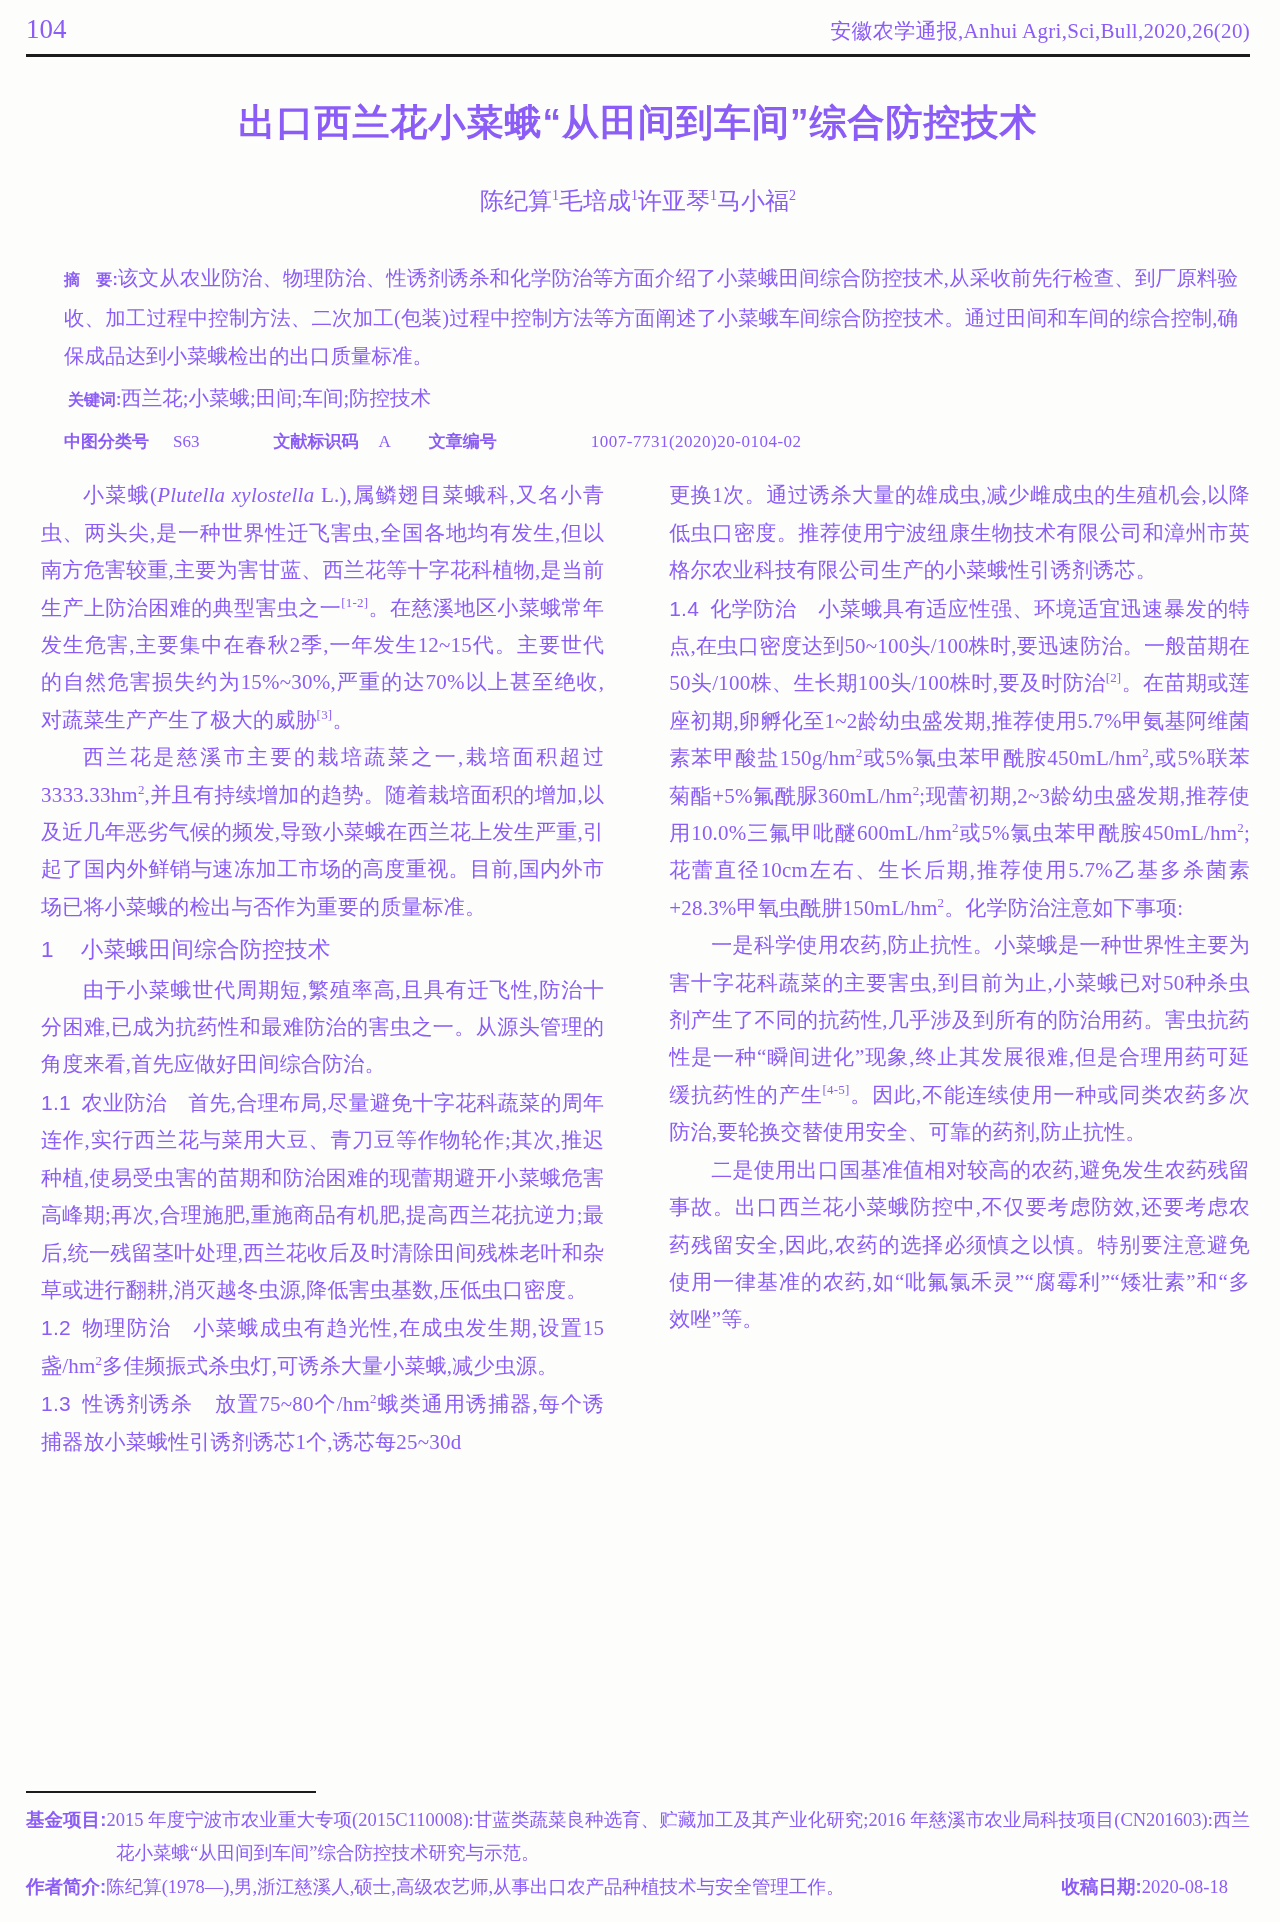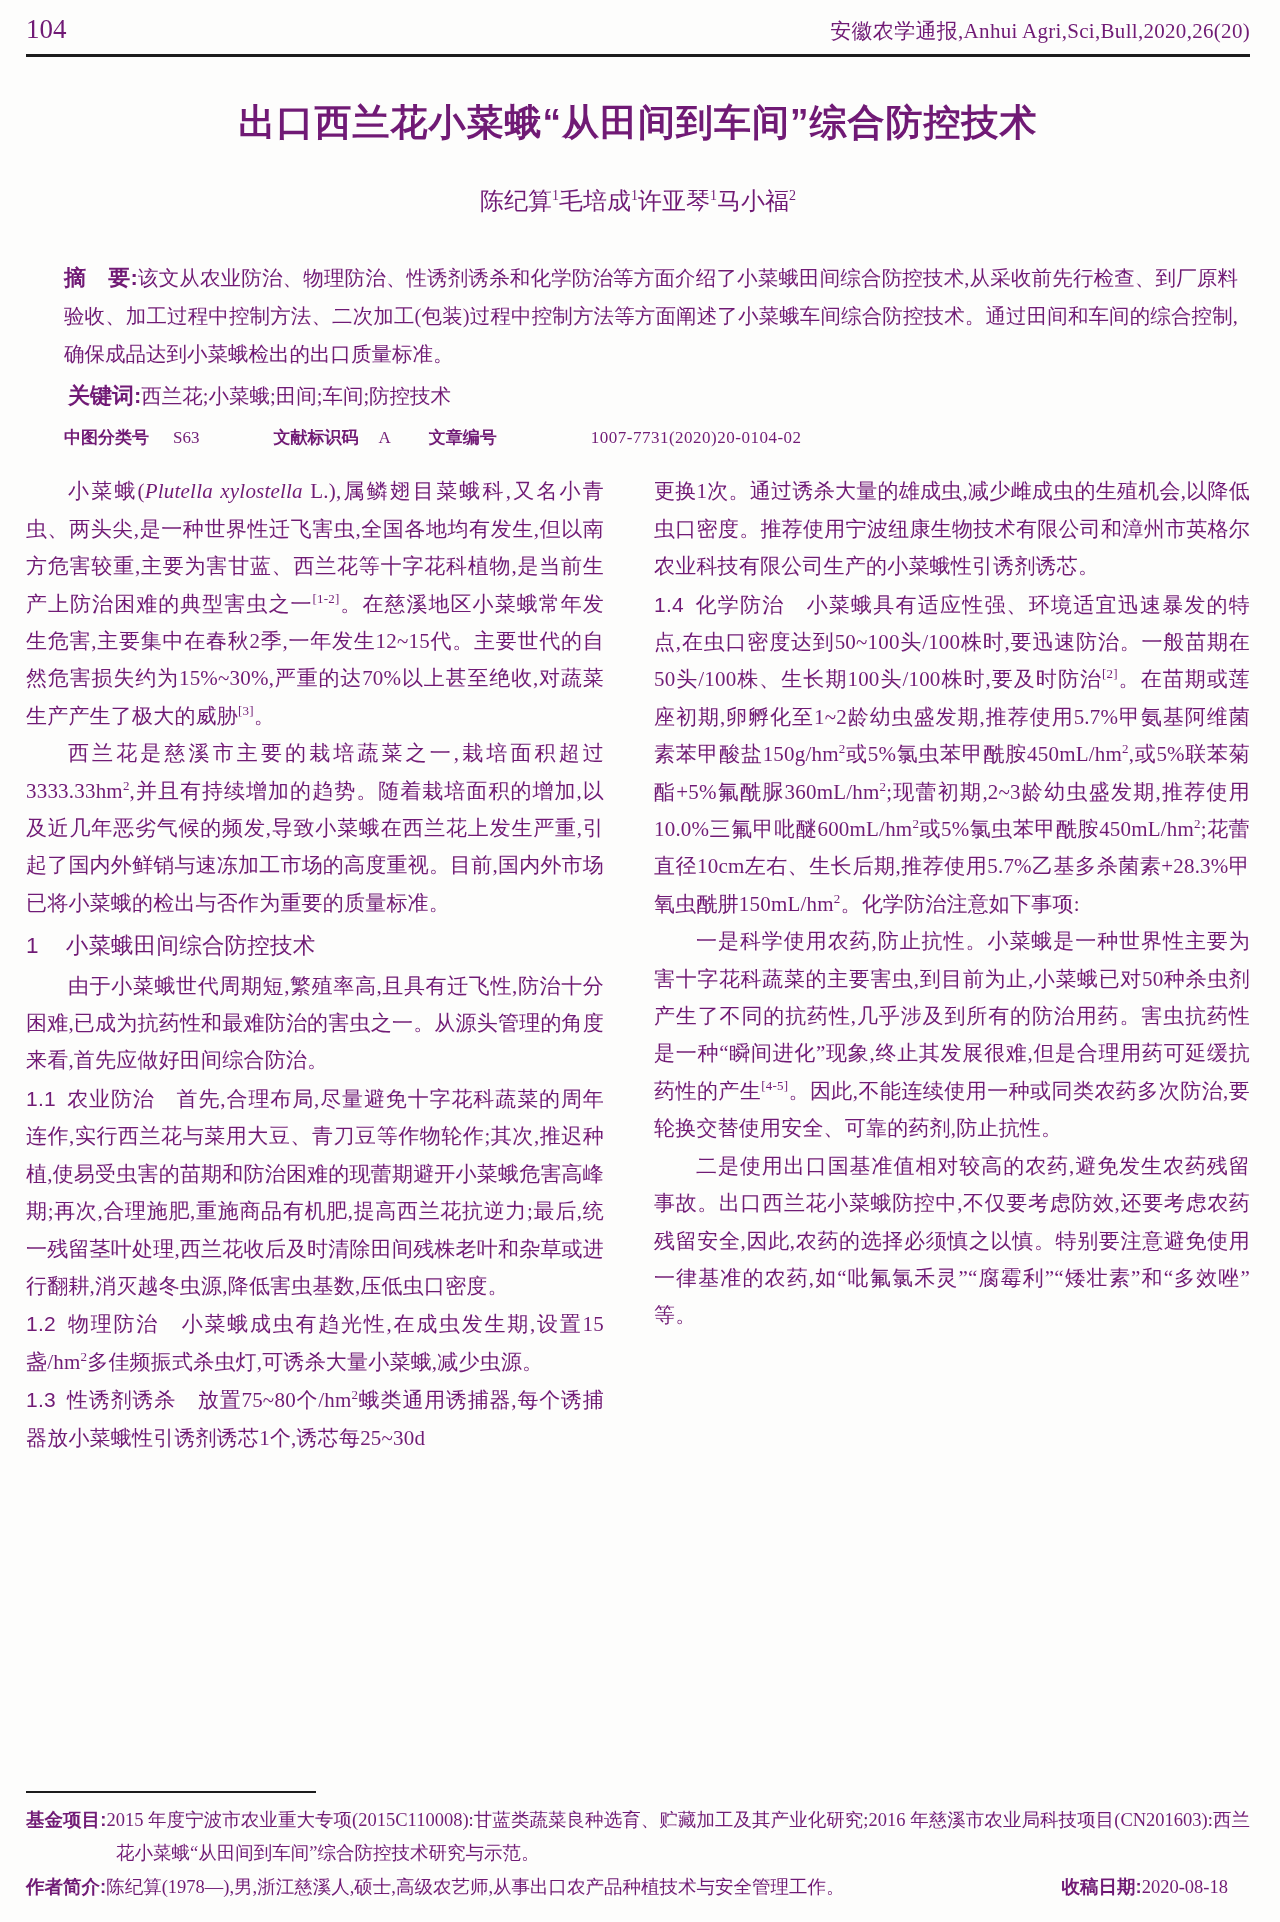--- a/index.html
+++ b/index.html
@@ -1,21 +1,21 @@
 <!DOCTYPE html>
 <html lang="zh"><head>
 <meta charset="utf-8">
 <style>
   html,body{margin:0;padding:0;background:#e8e8e8;}
   .page{
     position:relative;
     width:1280px;height:1922px;
     margin:0 auto;
     background:#fdfdfc;
-    color:#701a75;
+    color:#8b5cf6;
     box-sizing:border-box;
     padding:14px 30px 18px 26px;
     display:flex;flex-direction:column;
     overflow:hidden;
     font-family:"Liberation Serif","DejaVu Serif",serif;
   }
   .sans{font-family:"Liberation Sans","DejaVu Sans",sans-serif;font-weight:bold;}
 
   
   .page-header{display:flex;justify-content:space-between;align-items:baseline;}
@@ -27,30 +27,30 @@
   .article-title{
     text-align:center;margin:44px 0 0 0;
     font-size:37px;letter-spacing:1px;line-height:1.2;
     font-family:"Liberation Sans","DejaVu Sans",sans-serif;font-weight:bold;
   }
   .authors{display:flex;justify-content:center;margin-top:40px;font-size:24px;}
   .authors sup{font-size:14px;}
   .affiliation{text-align:center;margin-top:15px;font-size:20px;}
   .front{margin:42px 12px 0 38px;}
   .abstract{font-size:20.5px;line-height:38px;text-align:justify;margin:0;}
-  .front .label{font-size:22px;}
+  .front .label{font-size:16px;}
   .keywords{font-size:20.5px;line-height:38px;margin:4px;}
   .meta-row{font-size:17px;line-height:38px;display:flex;align-items:center;}
   .meta-row .v1{margin:0 74px 0 24px;}
   .meta-row .v2{margin:0 38px 0 20px;}
   .meta-row .v3{margin-left:94px;letter-spacing:.5px;}
 
   
   .body-cols{display:flex;gap:50px;margin-top:16px;}
-  .col{text-align:justify;font-size:21px;line-height:37.4px;letter-spacing:.2px;}
+  .col{text-align:justify;font-size:21px;line-height:37.4px;letter-spacing:.2px;margin-left:15px;}
   .col-left{width:578px;}
   .col-right{width:596px;}
   .col p{margin:0;}
   .col p.indent{text-indent:2em;}
   .col p b, .sec-head{font-family:"Liberation Sans","DejaVu Sans",sans-serif;font-weight:normal;}
   .col sup{font-size:13px;line-height:0;}
   .col i{font-style:italic;}
   .sec-head{font-size:22.5px;margin:5px 0 3px 0;display:flex;}
   .sec-head .num{margin-right:27px;}
 

